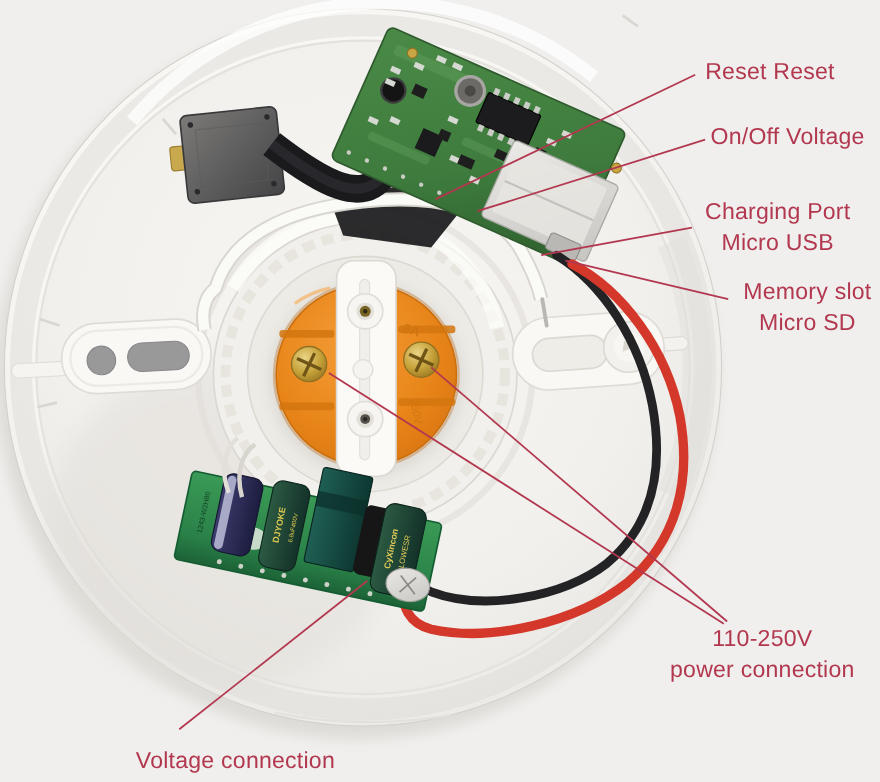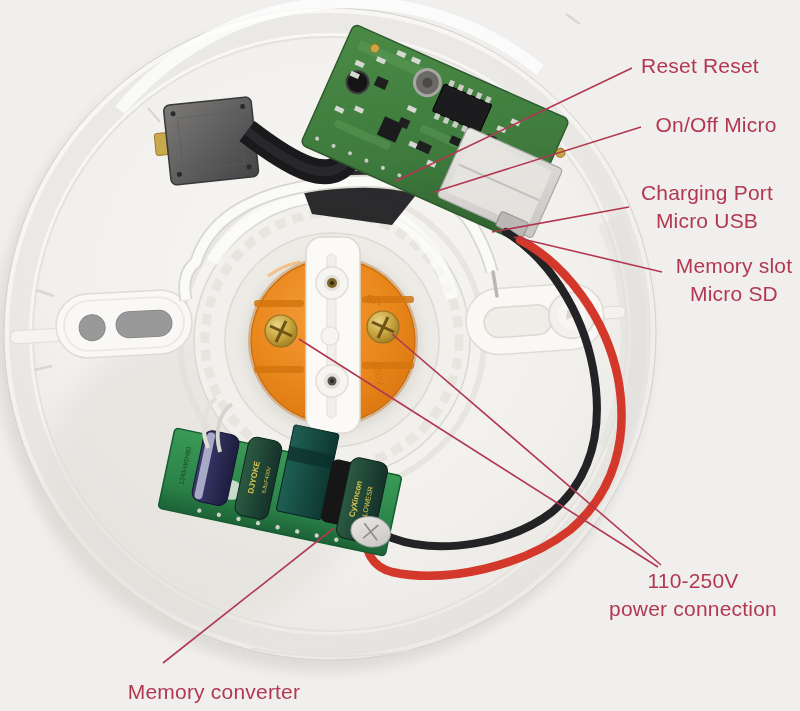--- a/index.html
+++ b/index.html
@@ -309,31 +309,31 @@
     <line class="leader" x1="299" y1="339" x2="658" y2="567"></line>
     <line class="leader" x1="392" y1="334" x2="661" y2="565"></line>
     <line class="leader" x1="334" y1="528" x2="163" y2="663"></line>
   </g>
 </svg>
 
 <div class="label" style="left:595px;top:52px;width:210px;">
   <span>Reset Reset</span>
 </div>
 <div class="label" style="left:616px;top:111px;width:200px;">
-  <span>On/Off Micro</span>
+  <span>On/Off Voltage</span>
 </div>
 <div class="label" style="left:607px;top:179px;width:200px;">
   <div>Charging Port</div>
   <div>Micro USB</div>
 </div>
 <div class="label" style="left:634px;top:252px;width:200px;">
   <div>Memory slot</div>
   <div>Micro SD</div>
 </div>
 <div class="label" style="left:583px;top:567px;width:220px;">
   <div>110-250V</div>
   <div>power connection</div>
 </div>
 <div class="label" style="left:104px;top:678px;width:220px;">
-  <span>Memory converter</span>
+  <span>Voltage connection</span>
 </div>
 
 </div>
 
 </body></html>

